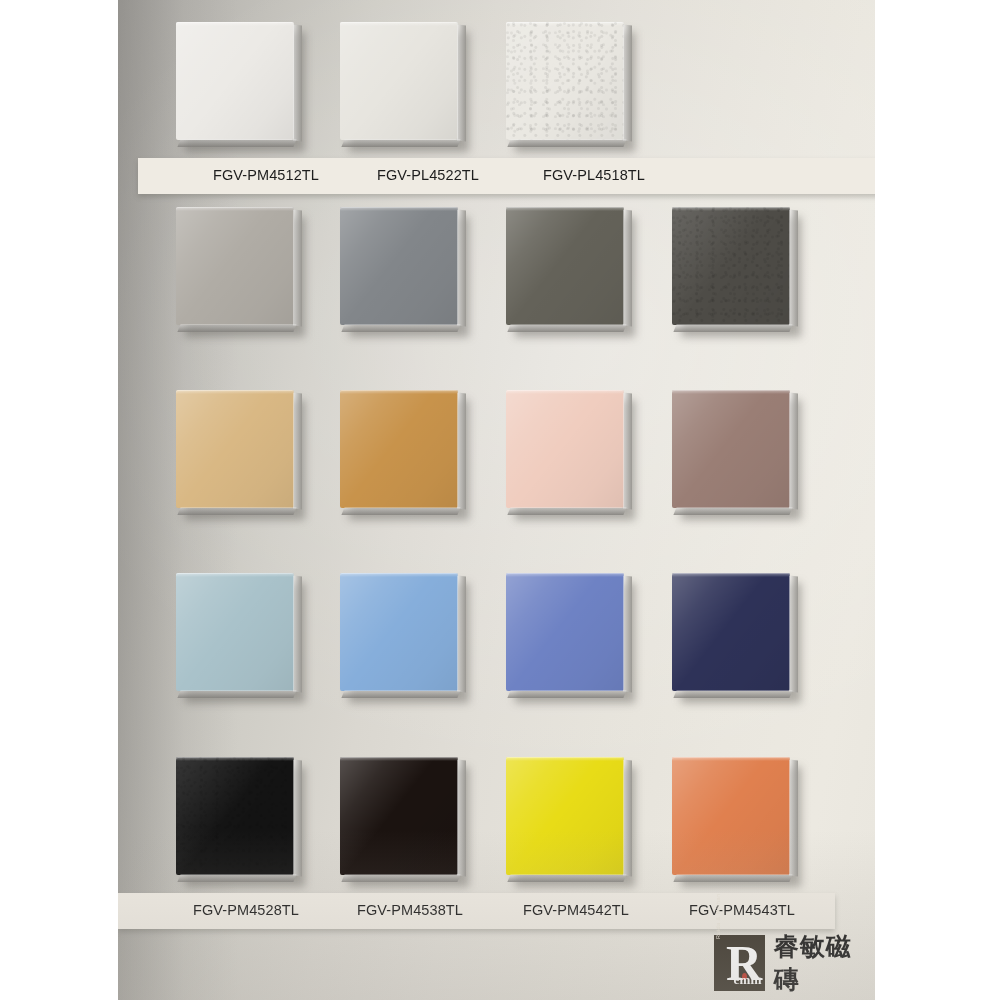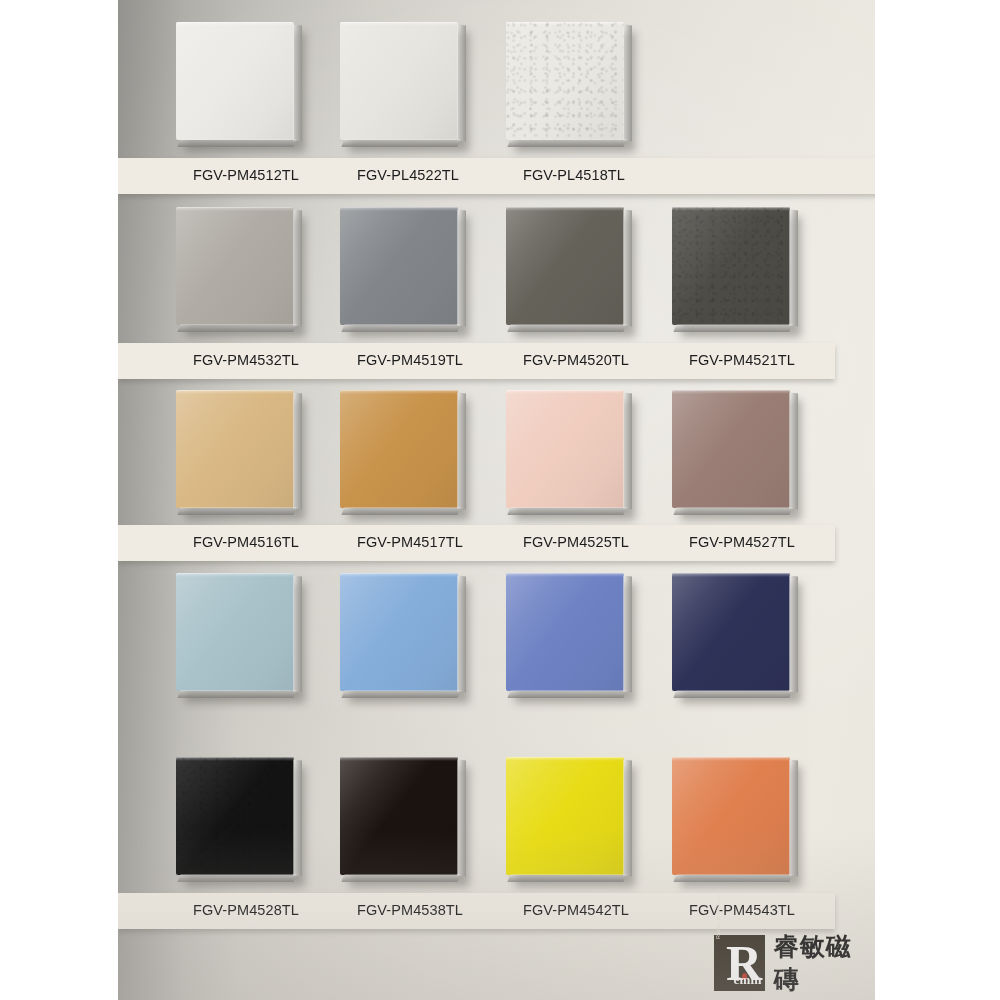--- a/index.html
+++ b/index.html
@@ -236,21 +236,21 @@
             <div class="tile-wrap" style="left: 388px;">
               <div class="tile-shadow"></div>
               <div class="tile texture" title="FGV-PL4518TL" style="background: rgb(234, 232, 226);">
                 <div class="rim-t"></div>
                 <div class="gloss"></div>
                 <div class="edge-r" style="background: linear-gradient(90deg, rgba(255, 255, 255, 0.5), rgba(150, 148, 143, 0.88));"></div>
                 <div class="edge-b" style="background: linear-gradient(rgba(255, 255, 255, 0.32), rgba(128, 126, 122, 0.78));"></div>
               </div>
             </div>
           </div>
-          <div class="labelbar" style="top: 136px; width: 778px; background: rgb(239, 235, 227);">
+          <div class="labelbar" style="top: 136px; width: 778px; background: rgb(239, 235, 227); margin-left: 20px;">
             <span class="lbl" style="left: 75px; color: rgb(29, 29, 29);">FGV-PM4512TL</span>
             <span class="lbl" style="left: 239px; color: rgb(29, 29, 29);">FGV-PL4522TL</span>
             <span class="lbl" style="left: 405px; color: rgb(29, 29, 29);">FGV-PL4518TL</span>
           </div>
         </div>
         <div class="row" style="top: 207px;">
           <div class="tiles">
             <div class="tile-wrap" style="left: 58px;">
               <div class="tile-shadow"></div>
               <div class="tile" title="FGV-PM4532TL" style="background: rgb(176, 172, 165);">
@@ -281,26 +281,20 @@
             <div class="tile-wrap" style="left: 554px;">
               <div class="tile-shadow"></div>
               <div class="tile texture" title="FGV-PM4521TL" style="background: rgb(78, 76, 71);">
                 <div class="rim-t"></div>
                 <div class="gloss"></div>
                 <div class="edge-r" style="background: linear-gradient(90deg, rgba(255, 255, 255, 0.5), rgba(150, 148, 143, 0.88));"></div>
                 <div class="edge-b" style="background: linear-gradient(rgba(255, 255, 255, 0.32), rgba(128, 126, 122, 0.78));"></div>
               </div>
             </div>
           </div>
-          <div class="labelbar" style="top: 136px; width: 717px; background: rgb(239, 235, 227);">
-            <span class="lbl" style="left: 75px; color: rgb(29, 29, 29);">FGV-PM4532TL</span>
-            <span class="lbl" style="left: 239px; color: rgb(29, 29, 29);">FGV-PM4519TL</span>
-            <span class="lbl" style="left: 405px; color: rgb(29, 29, 29);">FGV-PM4520TL</span>
-            <span class="lbl" style="left: 571px; color: rgb(29, 29, 29);">FGV-PM4521TL</span>
-          </div>
         </div>
         <div class="row" style="top: 390px;">
           <div class="tiles">
             <div class="tile-wrap" style="left: 58px;">
               <div class="tile-shadow"></div>
               <div class="tile" title="FGV-PM4516TL" style="background: rgb(217, 184, 132);">
                 <div class="rim-t"></div>
                 <div class="gloss"></div>
                 <div class="edge-r" style="background: linear-gradient(90deg, rgba(255, 255, 255, 0.5), rgba(150, 148, 143, 0.88));"></div>
                 <div class="edge-b" style="background: linear-gradient(rgba(255, 255, 255, 0.32), rgba(128, 126, 122, 0.78));"></div>
@@ -326,26 +320,20 @@
             </div>
             <div class="tile-wrap" style="left: 554px;">
               <div class="tile-shadow"></div>
               <div class="tile" title="FGV-PM4527TL" style="background: rgb(154, 126, 117);">
                 <div class="rim-t"></div>
                 <div class="gloss"></div>
                 <div class="edge-r" style="background: linear-gradient(90deg, rgba(255, 255, 255, 0.5), rgba(150, 148, 143, 0.88));"></div>
                 <div class="edge-b" style="background: linear-gradient(rgba(255, 255, 255, 0.32), rgba(128, 126, 122, 0.78));"></div>
               </div>
             </div>
-          </div>
-          <div class="labelbar" style="top: 135px; width: 717px; background: rgb(239, 235, 227);">
-            <span class="lbl" style="left: 75px; color: rgb(29, 29, 29);">FGV-PM4516TL</span>
-            <span class="lbl" style="left: 239px; color: rgb(29, 29, 29);">FGV-PM4517TL</span>
-            <span class="lbl" style="left: 405px; color: rgb(29, 29, 29);">FGV-PM4525TL</span>
-            <span class="lbl" style="left: 571px; color: rgb(29, 29, 29);">FGV-PM4527TL</span>
           </div>
         </div>
         <div class="row" style="top: 573px;">
           <div class="tiles">
             <div class="tile-wrap" style="left: 58px;">
               <div class="tile-shadow"></div>
               <div class="tile" title="FGV-PM4533TL" style="background: rgb(169, 194, 202);">
                 <div class="rim-t"></div>
                 <div class="gloss"></div>
                 <div class="edge-r" style="background: linear-gradient(90deg, rgba(255, 255, 255, 0.5), rgba(150, 148, 143, 0.88));"></div>

